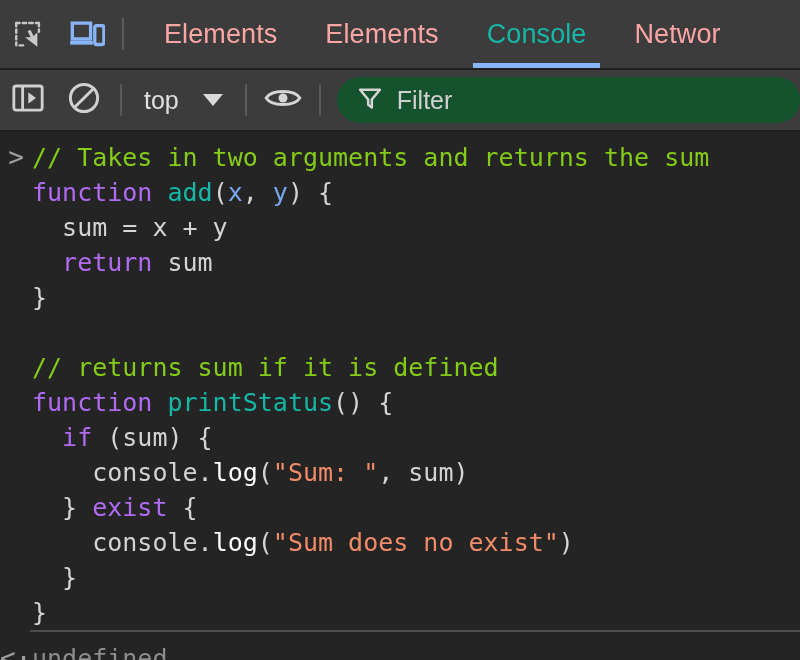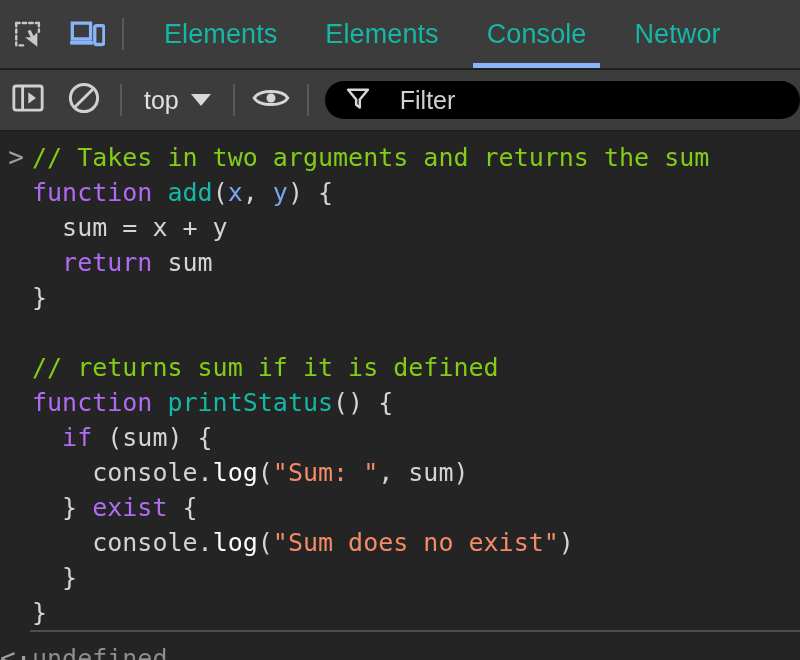--- a/index.html
+++ b/index.html
@@ -46,21 +46,21 @@
     align-items: stretch;
     flex: 1 1 auto;
     min-width: 0;
     margin-left: 10px;
   }
   .tab {
     display: flex;
     align-items: center;
     padding: 0 24px;
     font-size: 27px;
-    color: #14b8a6;
+    color: #fca5a5;
     white-space: nowrap;
     position: relative;
     letter-spacing: 0.1px;
   }
   .tab.active { color: #14b8a6; }
   .tab.active::after {
     content: "";
     position: absolute;
     left: 10px;
     right: 10px;
@@ -89,42 +89,42 @@
   .cb-vdiv {
     width: 2px;
     background: #5a5a5a;
     align-self: stretch;
     margin: 14px 8px;
     flex: 0 0 auto;
   }
   .ctx-select {
     display: flex;
     align-items: center;
-    gap: 12px;
+    gap: 24px;
     padding: 0 14px;
     flex: 0 0 auto;
   }
   .ctx-label {
     font-size: 25px;
     color: #e0e0e0;
   }
   .caret {
     width: 0; height: 0;
     border-left: 10px solid transparent;
     border-right: 10px solid transparent;
     border-top: 12px solid #d8d8d8;
   }
   .filter-box {
     flex: 1 1 auto;
-    height: 38px;
-    background: #000000;
+    height: 46px;
+    background: #14532d;
     border-radius: 23px;
     display: flex;
     align-items: center;
-    gap: 29px;
+    gap: 14px;
     padding: 0 20px;
     margin-left: 8px;
     min-width: 0;
   }
   .filter-text {
     font-size: 25px;
     color: #d0d0d0;
     white-space: nowrap;
   }
 

